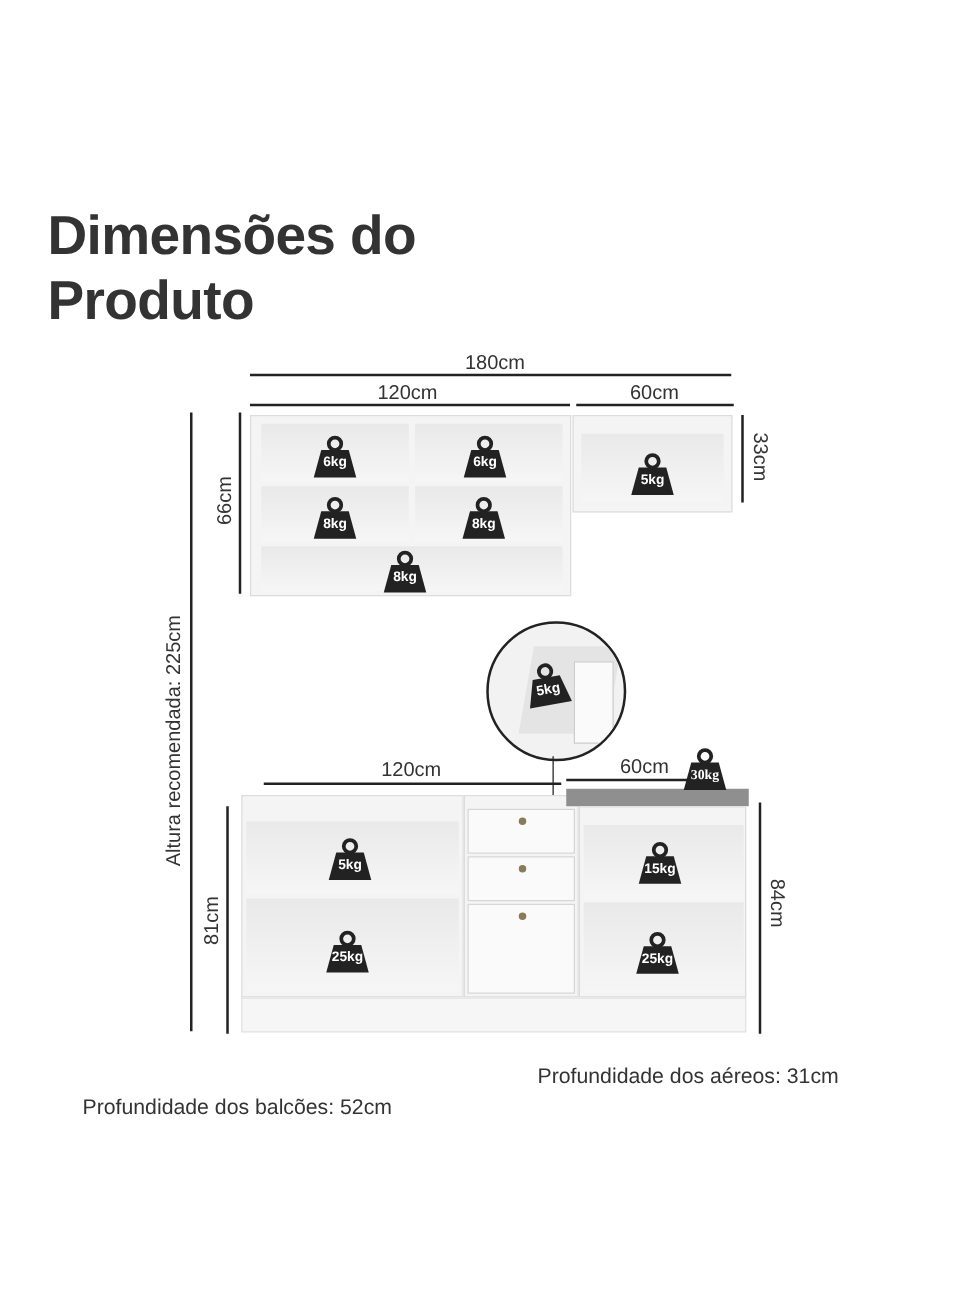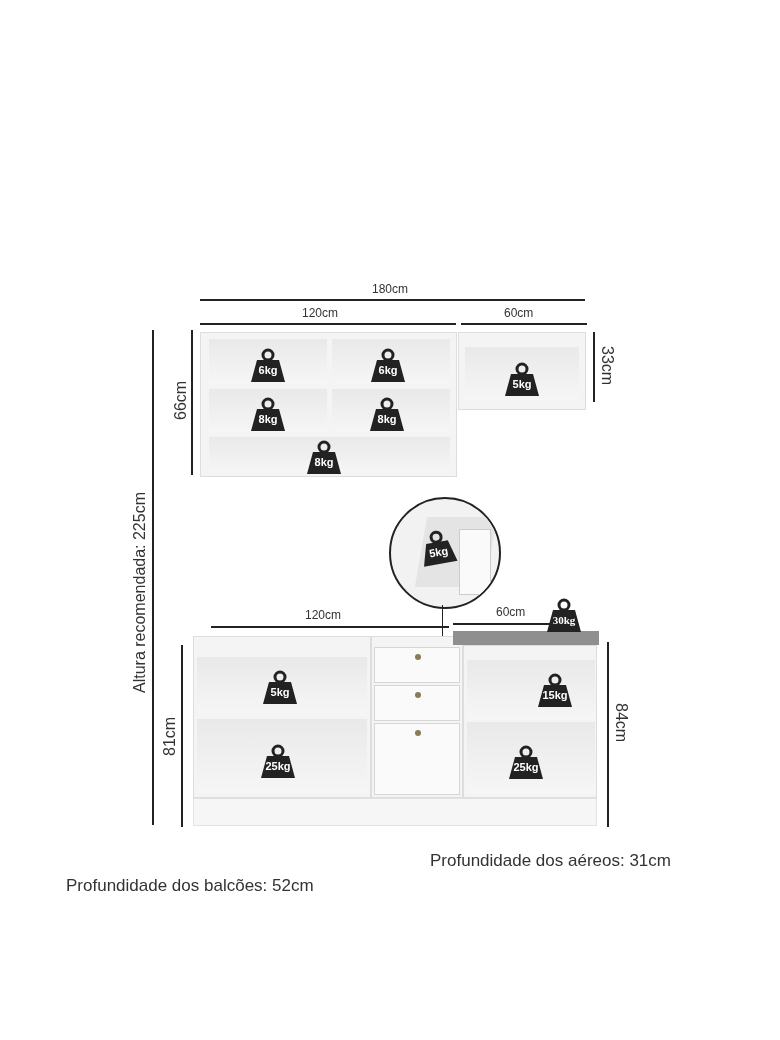--- a/index.html
+++ b/index.html
@@ -1,35 +1,36 @@
 <!DOCTYPE html>
 <html><head>
 <meta charset="utf-8">
 <style>
   html,body{margin:0;padding:0;background:#ffffff;}
   body{width:780px;height:1040px;position:relative;overflow:hidden;font-family:"Liberation Sans",sans-serif;color:#333;}
   .title{position:absolute;left:38px;top:163px;font-size:44px;font-weight:bold;line-height:52px;color:#333;margin:0;letter-spacing:-0.5px;}
   .hline{position:absolute;height:2px;background:#222;}
   .vline{position:absolute;width:2px;background:#222;}
-  .dimtxt{position:absolute;font-size:12px;color:#333;white-space:nowrap;}
+  .dimtxt{position:absolute;font-size:16px;color:#333;white-space:nowrap;}
   .vtxt{position:absolute;font-size:16px;color:#333;white-space:nowrap;transform-origin:left top;}
   .cab{position:absolute;background:#f4f4f4;border:1px solid #ddd;box-sizing:border-box;}
   .cell{position:absolute;background:linear-gradient(#e9e9e9,#f6f6f6);box-sizing:border-box;}
   .weight{position:absolute;width:38px;height:36px;}
   .weight svg{position:absolute;left:0;top:0;}
   .weight span{position:absolute;left:0;right:0;top:16px;text-align:center;color:#fff;font-size:11px;font-weight:bold;}
   .drawer{position:absolute;background:#fafafa;border:1px solid #d6d6d6;box-sizing:border-box;}
   .knob{position:absolute;width:6px;height:6px;border-radius:50%;background:#8a7a55;}
   .foot{position:absolute;font-size:17px;color:#333;white-space:nowrap;}
 </style>
 </head>
 <body>
 
 <h1 class="title">
-  <br>
+  <span>Dimensões do</span><br>
+  <span>Produto</span>
 </h1>
 
 <div class="dimtxt" style="left:372px;top:282px;">180cm</div>
 <div class="hline" style="left:200px;top:299px;width:385px;"></div>
 <div class="dimtxt" style="left:302px;top:306px;">120cm</div>
 <div class="hline" style="left:200px;top:323px;width:256px;"></div>
 <div class="dimtxt" style="left:504px;top:306px;">60cm</div>
 <div class="hline" style="left:461px;top:323px;width:126px;"></div>
 
 <div class="vline" style="left:152px;top:330px;height:495px;"></div>
@@ -153,21 +154,21 @@
     </svg>
     <span>5kg</span>
   </div>
 <div class="weight" style="left:259px;top:744px;">
     <svg width="38" height="36" viewBox="0 0 38 36">
       <circle cx="19" cy="7" r="5" fill="none" stroke="#222" stroke-width="3"></circle>
       <path d="M8 12 H30 L36 34 H2 Z" fill="#222"></path>
     </svg>
     <span>25kg</span>
   </div>
-<div class="weight" style="left:509px;top:673px;margin-left:27px;">
+<div class="weight" style="left:509px;top:673px;">
     <svg width="38" height="36" viewBox="0 0 38 36">
       <circle cx="19" cy="7" r="5" fill="none" stroke="#222" stroke-width="3"></circle>
       <path d="M8 12 H30 L36 34 H2 Z" fill="#222"></path>
     </svg>
     <span>15kg</span>
   </div>
 <div class="weight" style="left:507px;top:745px;">
     <svg width="38" height="36" viewBox="0 0 38 36">
       <circle cx="19" cy="7" r="5" fill="none" stroke="#222" stroke-width="3"></circle>
       <path d="M8 12 H30 L36 34 H2 Z" fill="#222"></path>

